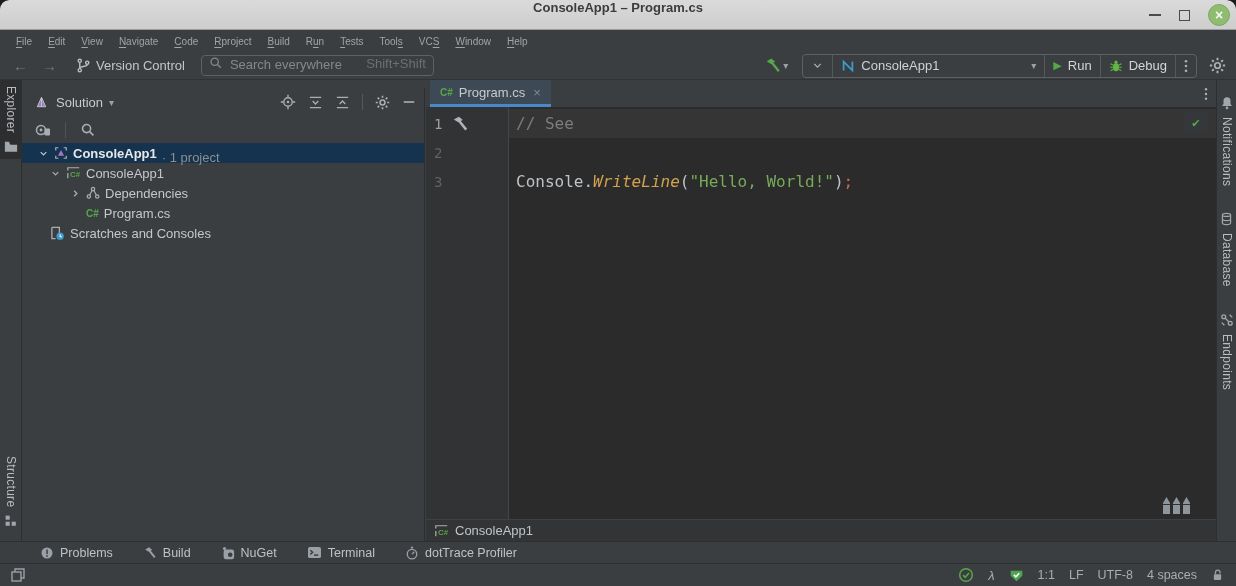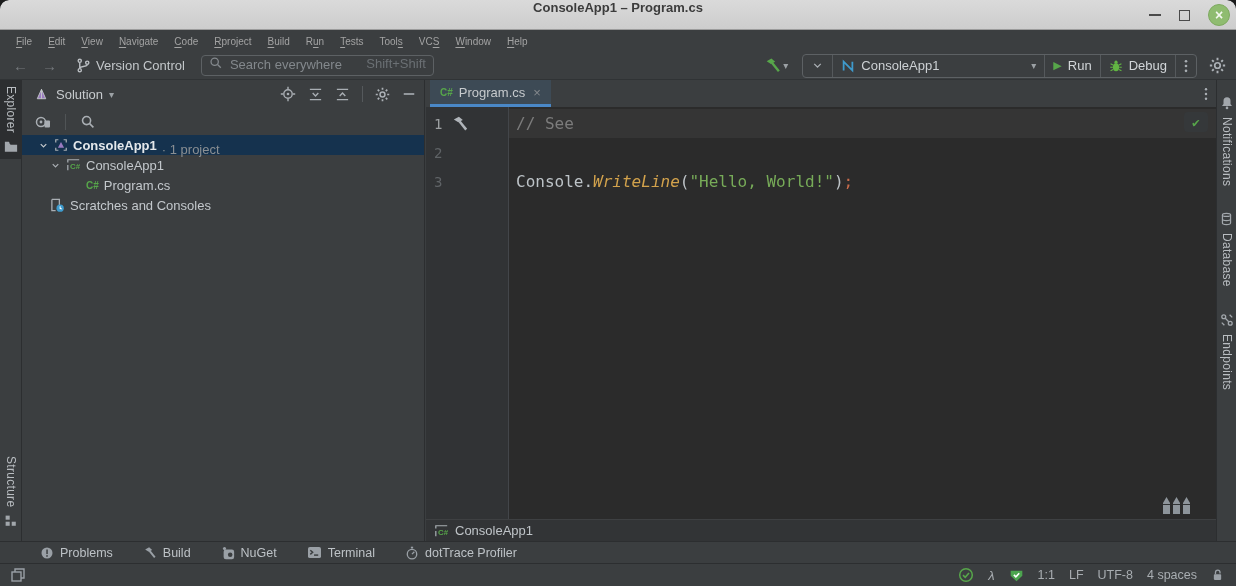--- a/index.html
+++ b/index.html
@@ -44,21 +44,21 @@
   
   .main{position:absolute;top:80px;left:0;right:0;height:461px;}
   .stripe-left{position:absolute;left:0;top:0;bottom:0;width:22px;background:#3B3E40;
                border-right:1px solid #2c2e30;display:flex;flex-direction:column;align-items:center;}
   .stripe-right{position:absolute;right:0;top:0;bottom:0;width:20px;background:#3B3E40;
                 border-left:1px solid #2c2e30;display:flex;flex-direction:column;align-items:center;padding-top:10px;}
   .vlabel{writing-mode:vertical-rl;font-size:12px;color:#b9bdc1;letter-spacing:.3px;}
   .stripe-block{display:flex;flex-direction:column;align-items:center;gap:7px;padding:6px 0;}
   .stripe-block.active{background:rgba(0,0,0,0.25);width:100%;}
   
-  .panel{position:absolute;left:22px;top:0;bottom:0;width:403px;background:#3B3E40;border-right:1px solid #2c2e30;}
+  .panel{position:absolute;left:22px;top:8px;bottom:0;width:403px;background:#3B3E40;border-right:1px solid #2c2e30;}
   .panel-header{height:28px;display:flex;align-items:center;padding:0 8px 0 12px;}
   .panel-header .ph-title{color:#c7cbce;font-size:13px;margin:0 6px 0 7px;}
   .ph-icons{margin-left:auto;display:flex;align-items:center;gap:12px;}
   .ph-sep{width:1px;height:16px;background:#55595c;}
   .panel-toolbar{height:27px;display:flex;align-items:center;gap:14px;padding-left:12px;}
   .pt-sep{width:1px;height:16px;background:#505456;}
   .tree{position:absolute;top:55px;left:0;right:0;bottom:0;font-size:13px;color:#bfc4c8;}
   .trow{height:20px;display:flex;align-items:center;gap:5px;}
   .trow.sel{background:#15324E;}
   .trow .tlabel{color:#c3c8cc;}
@@ -304,20 +304,34 @@
         <div class="trow" style="padding-left:28px">
           <span class="ic"><svg width="11" height="11" viewBox="0 0 16 16">
                 <path d="M4 6 L8 10 L12 6" fill="none" stroke="#a9aeb3" stroke-width="1.8"></path>
               </svg></span>
           <span class="ic"><svg width="15" height="14" viewBox="0 0 17 16">
                 <path d="M2 5 L2 2 L15 2 M2 8 L2 14" fill="none" stroke="#a9aeb3" stroke-width="1.4"></path>
                 <text x="4.5" y="13" font-family="Liberation Sans, sans-serif" font-size="9" font-weight="bold" fill="#57A64A">C#</text>
               </svg></span>
           <span class="tlabel">ConsoleApp1</span>
         </div>
+        <div class="trow" style="padding-left:48px">
+          <span class="ic"><svg width="11" height="11" viewBox="0 0 16 16">
+                <path d="M6 4 L10 8 L6 12" fill="none" stroke="#a9aeb3" stroke-width="1.8"></path>
+              </svg></span>
+          <span class="ic"><svg width="14" height="14" viewBox="0 0 16 16">
+                <g fill="none" stroke="#a9aeb3" stroke-width="1.4">
+                  <circle cx="8" cy="3.5" r="1.9"></circle>
+                  <circle cx="3.2" cy="12" r="1.9"></circle>
+                  <circle cx="12.8" cy="12" r="1.9"></circle>
+                  <path d="M7 5.2 L4.2 10.3 M9 5.2 L11.8 10.3"></path>
+                </g>
+              </svg></span>
+          <span class="tlabel">Dependencies</span>
+        </div>
         <div class="trow" style="padding-left:64px">
           <span class="csharp-badge">C#</span>
           <span class="tlabel">Program.cs</span>
         </div>
         <div class="trow" style="padding-left:28px">
           <span class="ic"><svg width="15" height="15" viewBox="0 0 16 16">
                 <path d="M2 1.5 h8 v7 " fill="none" stroke="#a9aeb3" stroke-width="1.4"></path>
                 <path d="M2 1.5 v12 h4" fill="none" stroke="#a9aeb3" stroke-width="1.4"></path>
                 <circle cx="10.8" cy="10.8" r="3.9" fill="#3E9BCD"></circle>
                 <path d="M10.8 8.8 L10.8 11 L12.5 11.8" fill="none" stroke="#fff" stroke-width="1.1"></path>

